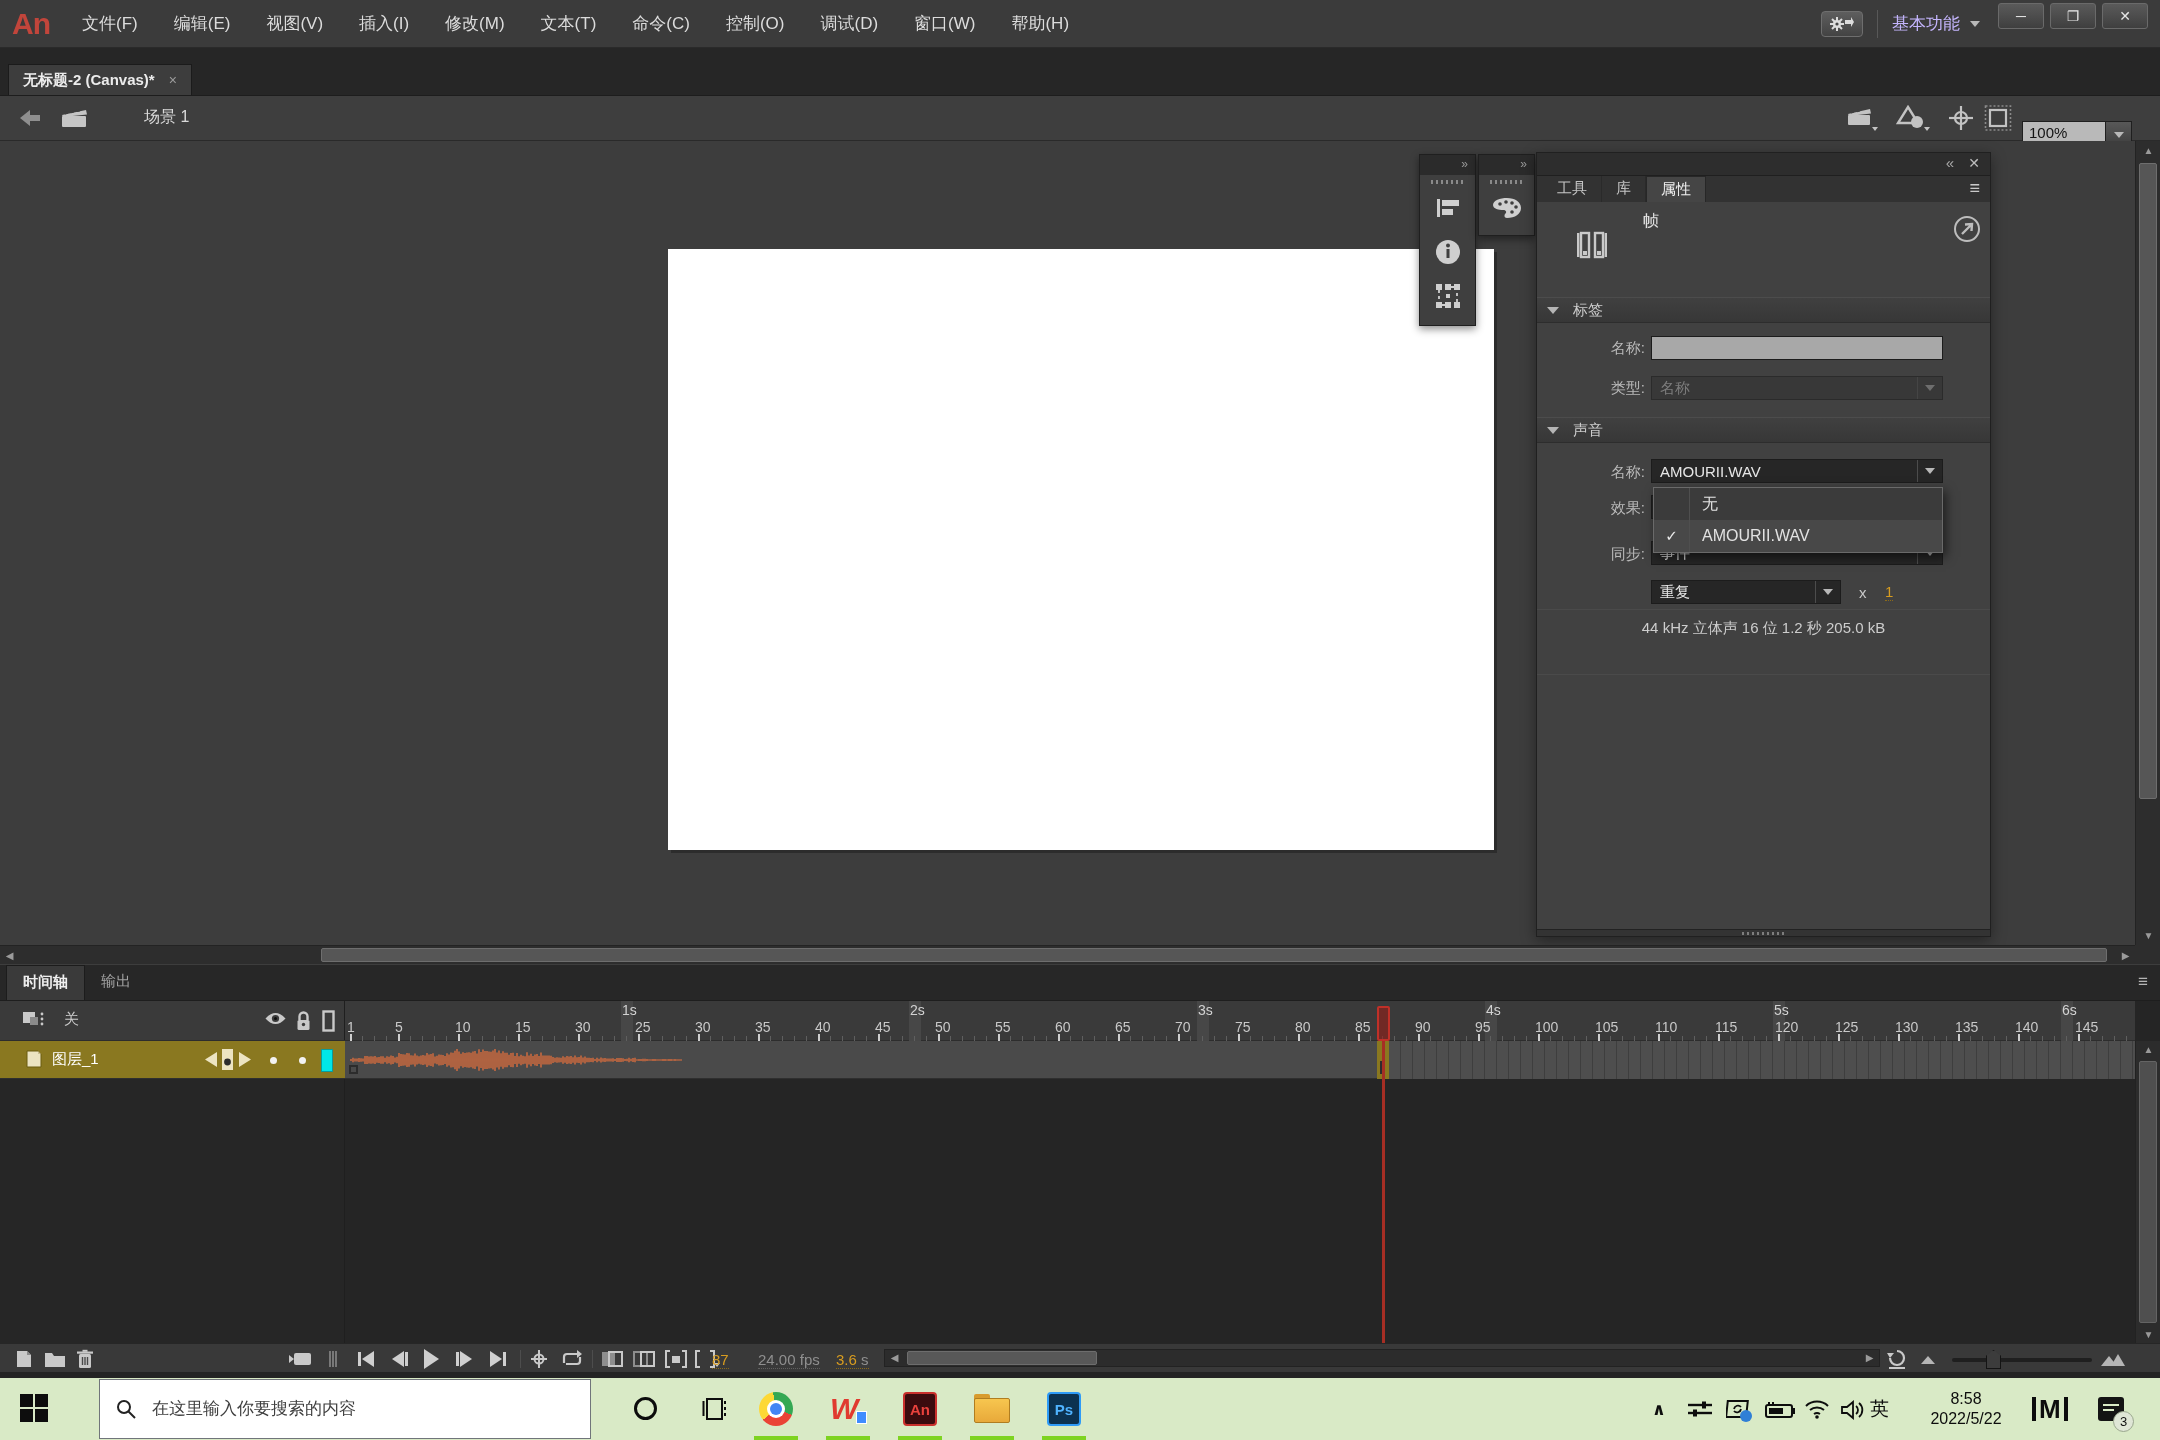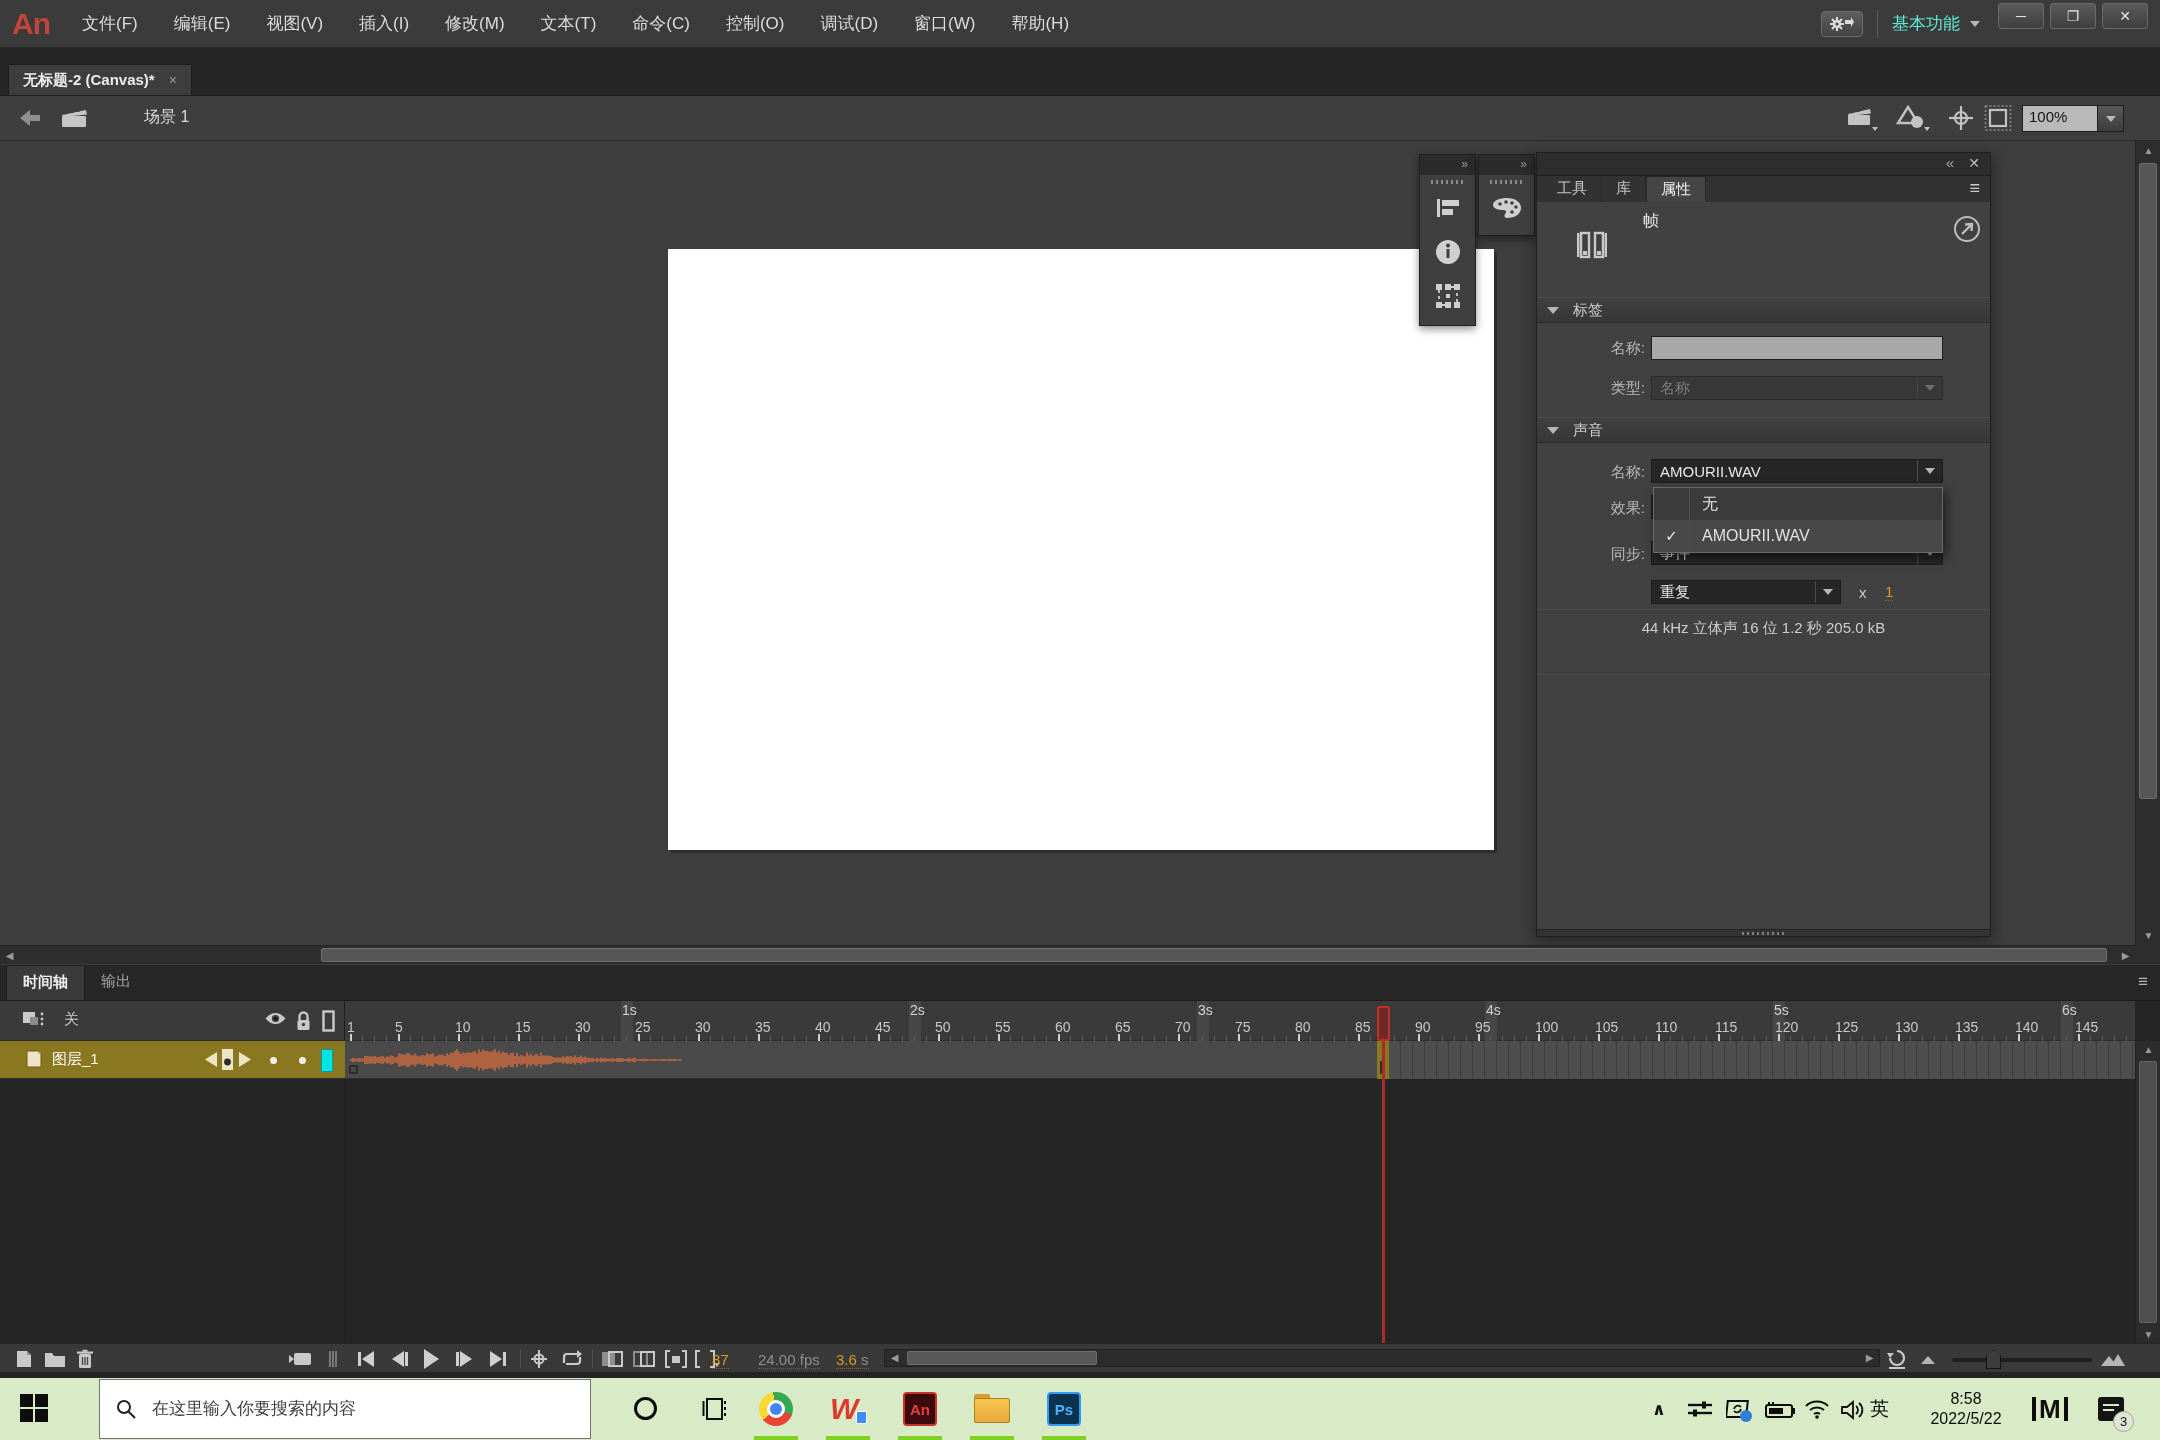--- a/index.html
+++ b/index.html
@@ -11,41 +11,41 @@
   
   #menubar{position:absolute;left:0;top:0;width:2160px;height:48px;background:#3b3b3b;
            border-bottom:1px solid #2a2a2a;display:flex;align-items:center;}
   #an-logo{width:52px;margin-left:12px;font-size:30px;font-weight:bold;color:#c1453b;letter-spacing:-1px;}
   #menu-items{display:flex;align-items:center;height:100%;}
   .menu-item{padding:0 18px;font-size:17px;color:#dcdcdc;line-height:47px;cursor:default;}
   #menubar-right{margin-left:auto;display:flex;align-items:center;gap:14px;margin-right:180px;}
   #gear-btn{width:42px;height:26px;border:1px solid #6e6e6e;border-radius:4px;
             background:linear-gradient(#5e5e5e,#434343);display:flex;align-items:center;justify-content:center;}
   #mb-sep{width:1px;height:28px;background:#585858;}
-  #workspace{display:flex;align-items:center;gap:10px;font-size:17px;color:#5eead4;}
+  #workspace{display:flex;align-items:center;gap:10px;font-size:17px;color:#c4b5fd;}
   .caret{width:0;height:0;border-left:5px solid transparent;border-right:5px solid transparent;border-top:6px solid #b8b8b8;}
   #win-controls{position:absolute;top:3px;right:12px;display:flex;gap:6px;}
   .win-btn{width:46px;height:26px;border:1px solid #6a6a6a;border-radius:3px;
            background:linear-gradient(#5a5a5a,#3f3f3f);color:#e6e6e6;font-size:14px;
            display:flex;align-items:center;justify-content:center;line-height:1;}
 
   
   #tabstrip{position:absolute;left:0;top:48px;width:2160px;height:48px;background:#262626;border-bottom:1px solid #1d1d1d;}
   #doc-tab{position:absolute;left:8px;bottom:0;height:31px;padding:0 14px;background:#3d3d3d;
            border:1px solid #1b1b1b;border-bottom:none;display:flex;align-items:center;gap:14px;}
   #doc-tab .title{font-size:15px;font-weight:bold;color:#ececec;}
   #doc-tab .close{font-size:14px;color:#9c9c9c;}
 
   
   #editbar{position:absolute;left:0;top:96px;width:2160px;height:45px;background:#3e3e3e;border-bottom:1px solid #2a2a2a;}
   #back-arrow{position:absolute;left:18px;top:12px;}
   #scene-clapper{position:absolute;left:60px;top:10px;}
   #scene-name{position:absolute;left:100px;top:11px;font-size:16px;color:#dadada;margin-left:44px;}
   .eb-icon{position:absolute;top:9px;}
-  #zoom-select{position:absolute;left:2022px;top:9px;width:102px;height:27px;display:flex;}
+  #zoom-select{position:absolute;left:2022px;top:25px;width:110px;height:27px;display:flex;}
   #zoom-field{flex:1;background:#b9b9b9;border:1px solid #1f1f1f;color:#141414;font-size:15px;padding:2px 6px;}
   #zoom-drop{width:26px;background:linear-gradient(#585858,#3d3d3d);border:1px solid #1f1f1f;border-left:none;
              display:flex;align-items:center;justify-content:center;}
 
   
   #stage{position:absolute;left:0;top:141px;width:2135px;height:804px;background:#3d3d3d;overflow:hidden;}
   #canvas{position:absolute;left:668px;top:108px;width:826px;height:601px;background:#ffffff;
           box-shadow:3px 3px 0 rgba(0,0,0,.28);}
 
   

